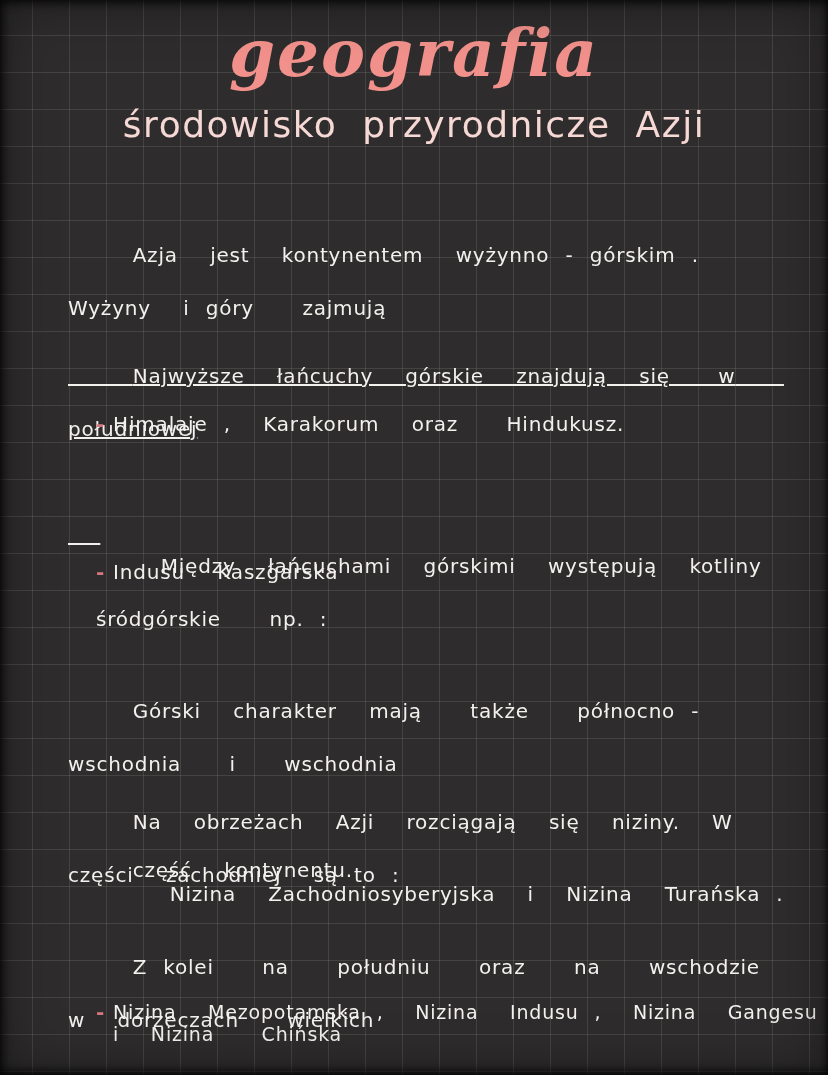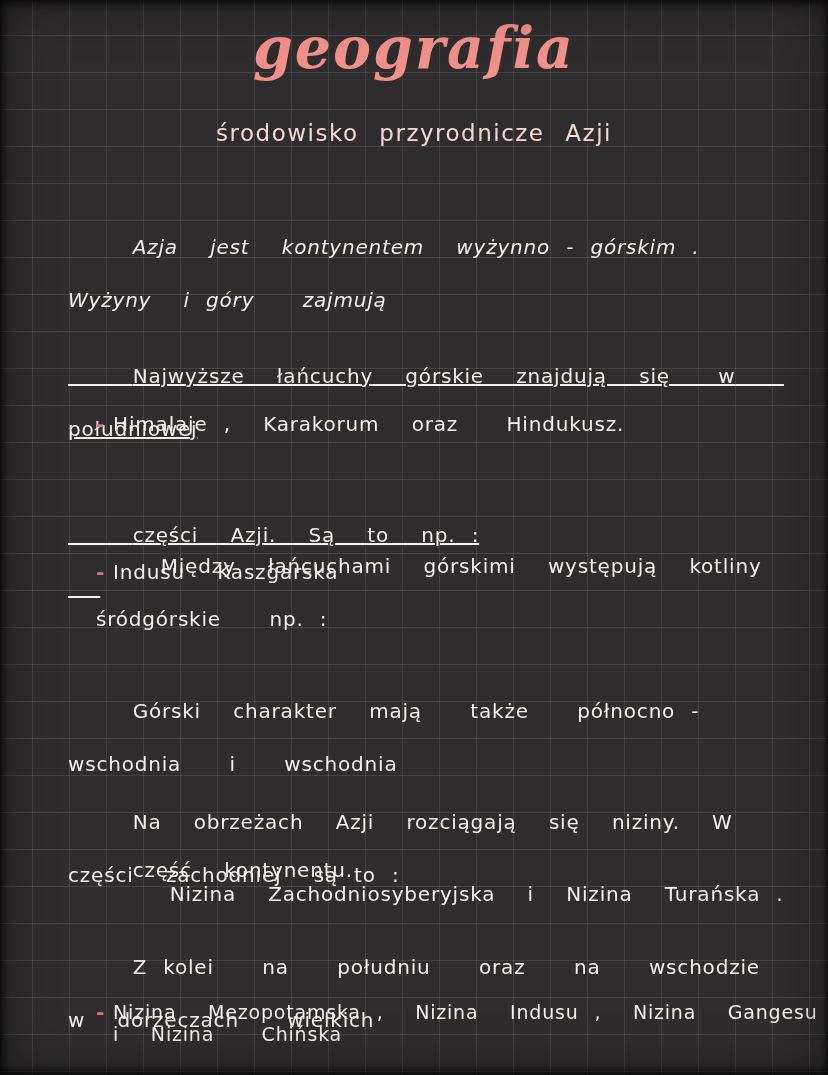--- a/index.html
+++ b/index.html
@@ -25,27 +25,27 @@
       inset 6px 0 8px -2px rgba(0,0,0,0.45),
       inset 0 -7px 9px -2px rgba(0,0,0,0.60),
       inset -4px 0 6px -2px rgba(0,0,0,0.35);
     pointer-events:none;
   }
   .title{
     position:absolute;top:14px;left:0;width:100%;
     text-align:center;
     font-family:"DejaVu Serif", serif;
     font-style:italic;font-weight:bold;
-    font-size:57px;letter-spacing:2px;
+    font-size:66px;letter-spacing:2px;
     color:#f2918b;
   }
   .subtitle{
-    position:absolute;top:120px;left:0;width:100%;
+    position:absolute;top:104px;left:0;width:100%;
     text-align:center;
-    font-size:23px;letter-spacing:1.5px;word-spacing:12px;
+    font-size:36px;letter-spacing:1.5px;word-spacing:12px;
     color:#f6d8d5;
   }
   .hand{
     color:#f3f1ee;
     font-size:20px;
     letter-spacing:0.8px;
     word-spacing:9px;
     white-space:pre-wrap;
   }
   .para{position:absolute;left:68px;right:40px;line-height:53px;}
@@ -59,27 +59,26 @@
 </style>
 </head>
 <body>
 
 <div class="page">
 
   <div class="title">geografia</div>
 
   <div class="subtitle">środowisko przyrodnicze Azji</div>
 
-  <div class="para hand" style="top:168px;font-style:italic;">
+  <div class="para hand" style="top:176px;">
     <span>Azja  jest  kontynentem  wyżynno - górskim .  Wyżyny  i góry   zajmują</span><br>
   </div>
 
   <div class="para hand" style="top:297px;text-decoration:underline;">
     <span>Najwyższe  łańcuchy  górskie  znajdują  się   w   południowej</span><br>
-    <span>części  Azji.  Są  to  np. :</span>
   </div>
 
   <div class="bullet-row hand" style="top:412px;left:96px;">
     <span class="dash">-</span>
     <span>Himalaje ,  Karakorum  oraz   Hindukusz.</span>
   </div>
 
   <div class="para hand" style="top:487px;margin-left:28px;">
     <span>Między  łańcuchami  górskimi  występują  kotliny   śródgórskie   np. :</span>
   </div>

